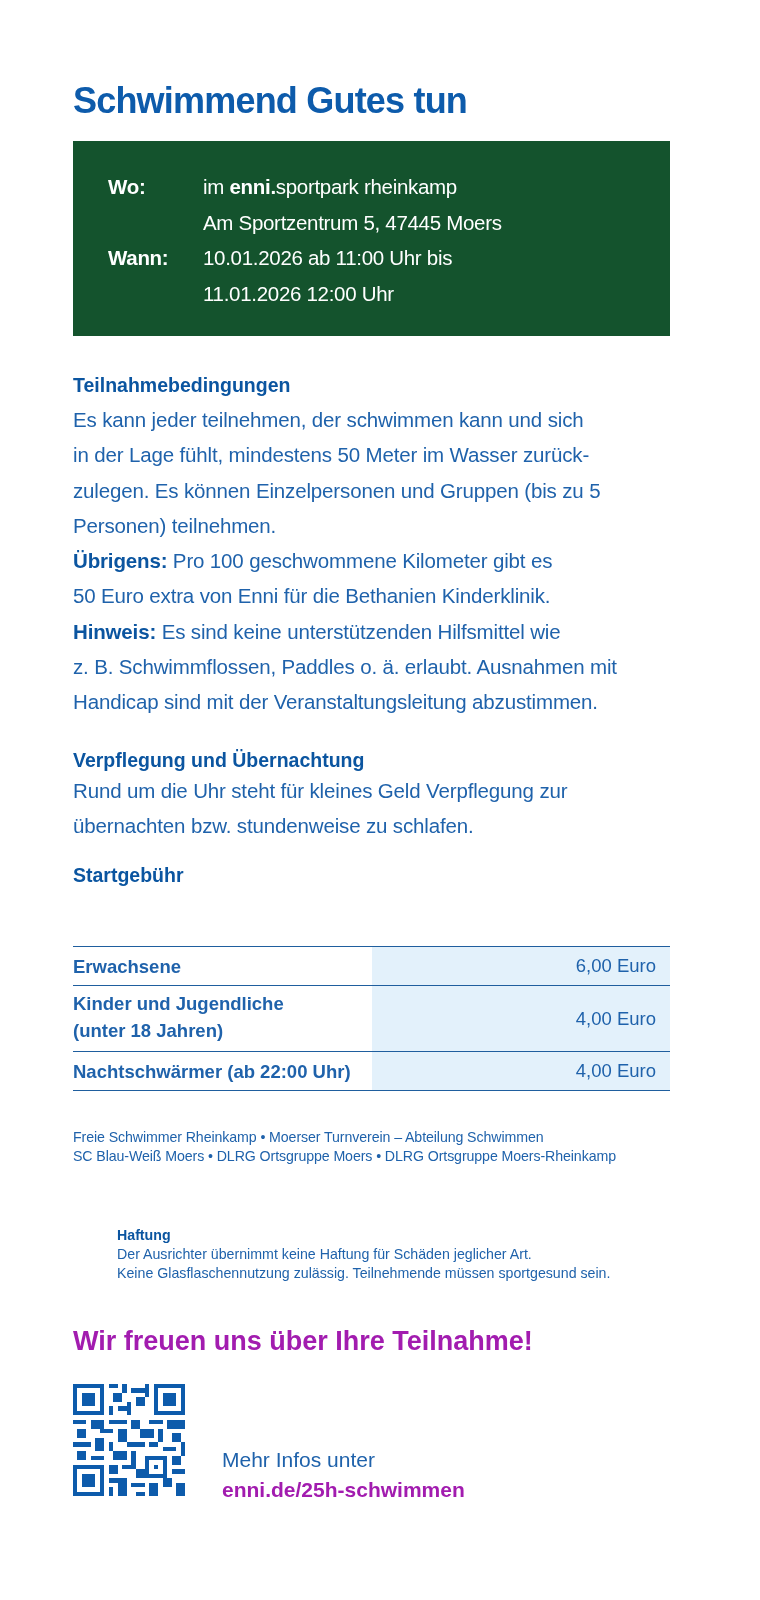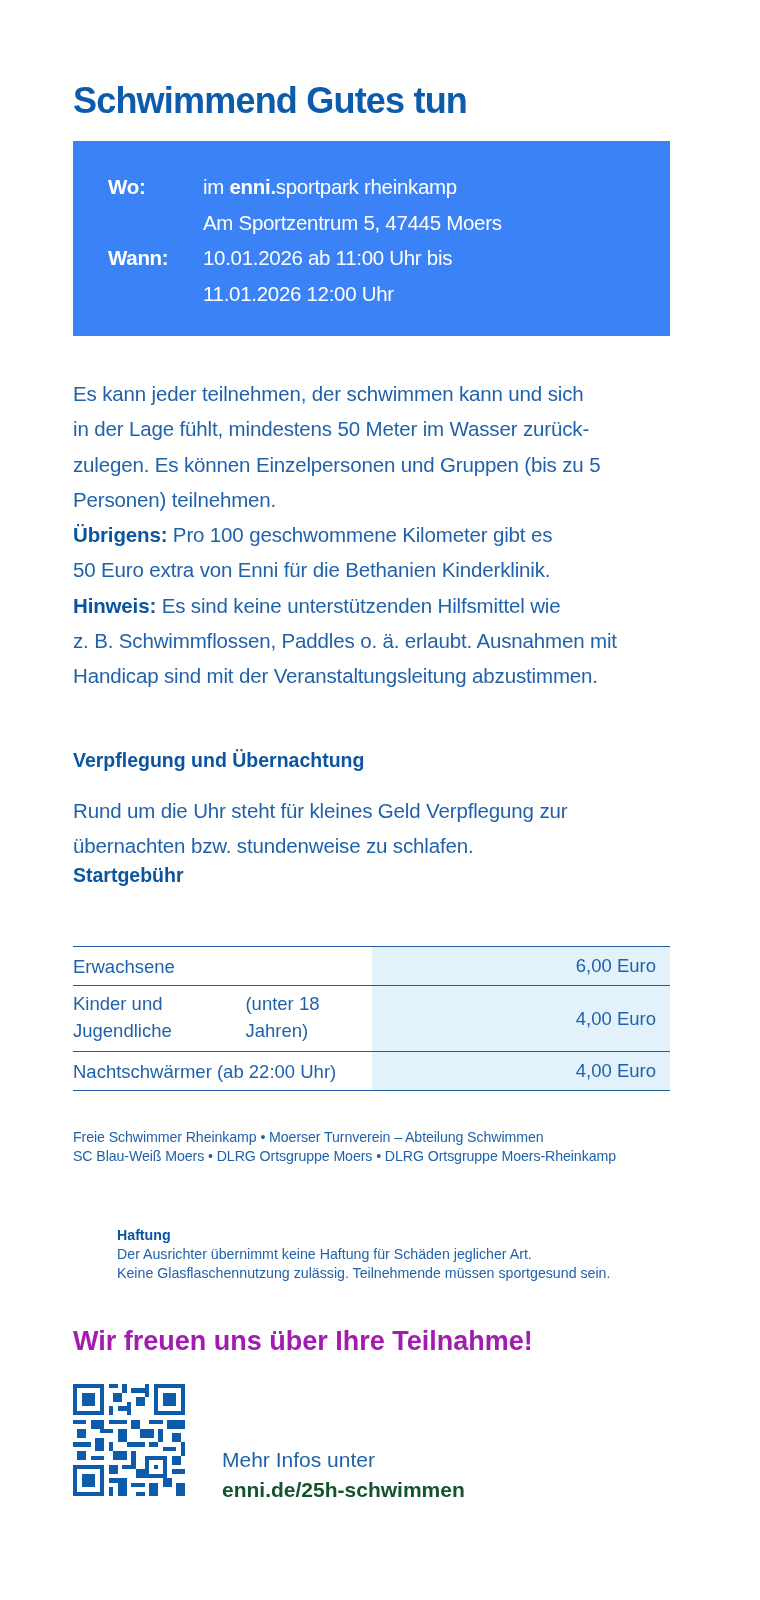--- a/index.html
+++ b/index.html
@@ -10,42 +10,42 @@
     color: #1d5ea6;
     overflow: hidden;
   }
   .title {
     position: absolute; left: 73px; top: 80px;
     font-size: 36px; font-weight: bold; color: #0d5bab;
     letter-spacing: -0.8px;
   }
   .infobox {
     position: absolute; left: 73px; top: 141px; width: 597px; height: 195px;
-    background: #3b82f6; color: #ffffff;
+    background: #14532d; color: #ffffff;
     padding: 28px 0 18px 35px;
     font-size: 20.5px; letter-spacing: -0.3px;
   }
   .info-row { display: flex; line-height: 35.5px; }
   .info-label { width: 95px; font-weight: bold; }
   .info-value .bold { font-weight: bold; }
   .section { position: absolute; left: 73px; width: 600px; }
   .h2 { font-weight: bold; font-size: 19.5px; color: #0b55a0; line-height: 26px; }
   .p { font-size: 20.5px; line-height: 35.3px; color: #1f62ab; letter-spacing: -0.15px; }
   .p .b { font-weight: bold; color: #0b55a0; }
   .fees { position: absolute; left: 73px; top: 946px; width: 597px; border-top: 1.6px solid #1f5e9e; }
   .fee-row { display: flex; border-bottom: 1.6px solid #1f5e9e; font-size: 18.5px; color: #1f62ab; }
-  .fee-label { width: 299px; padding: 6px 0 6px 0; line-height: 27px; display: flex; align-items: center; }
+  .fee-label { width: 299px; padding: 6px 0 6px 0; line-height: 27px; display: flex; align-items: center; font-weight: bold; }
   .fee-price { flex: 1; background: #e3f1fb; text-align: right; padding-right: 14px; display: flex; align-items: center; justify-content: flex-end; }
   .clubs { position: absolute; left: 73px; top: 1128px; font-size: 14.2px; line-height: 19px; color: #1f62ab; letter-spacing: -0.1px; }
   .liab { position: absolute; left: 73px; top: 1226px; font-size: 14.2px; line-height: 19px; color: #1f62ab; margin-left: 44px; }
   .liab .h3 { font-weight: bold; color: #0b55a0; }
   .thanks { position: absolute; left: 73px; top: 1326px; font-size: 27px; font-weight: bold; color: #a21caf; }
   .qr { position: absolute; left: 73px; top: 1384px; width: 112px; height: 112px; }
   .more { position: absolute; left: 222px; top: 1445px; font-size: 21px; line-height: 30px; color: #1f62ab; }
-  .more .url { font-weight: bold; color: #14532d; }
+  .more .url { font-weight: bold; color: #a21caf; }
 </style>
 </head>
 <body>
 
 <h1 class="title">Schwimmend Gutes tun</h1>
 
 <div class="infobox">
   <div class="info-row">
     <span class="info-label">Wo:</span>
     <span class="info-value"><span>im </span><span class="bold">enni.</span><span>sportpark rheinkamp</span></span>
@@ -58,52 +58,53 @@
     <span class="info-label">Wann:</span>
     <span class="info-value">10.01.2026 ab 11:00 Uhr bis</span>
   </div>
   <div class="info-row">
     <span class="info-label"></span>
     <span class="info-value">11.01.2026 12:00 Uhr</span>
   </div>
 </div>
 
 <div class="section" style="top:372px;">
+  <div class="h2">Teilnahmebedingungen</div>
   <div class="p" style="margin-top:4px;">
     <div>Es kann jeder teilnehmen, der schwimmen kann und sich</div>
     <div>in der Lage fühlt, mindestens 50 Meter im Wasser zurück-</div>
     <div>zulegen. Es können Einzelpersonen und Gruppen (bis zu 5</div>
     <div>Personen) teilnehmen.</div>
     <div><span class="b">Übrigens:</span><span> Pro 100 geschwommene Kilometer gibt es</span></div>
     <div>50 Euro extra von Enni für die Bethanien Kinderklinik.</div>
     <div><span class="b">Hinweis:</span><span> Es sind keine unterstützenden Hilfsmittel wie</span></div>
     <div>z. B. Schwimmflossen, Paddles o. ä. erlaubt. Ausnahmen mit</div>
     <div>Handicap sind mit der Veranstaltungsleitung abzustimmen.</div>
   </div>
 </div>
 
 <div class="section" style="top:747px;">
   <div class="h2">Verpflegung und Übernachtung</div>
-  <div class="p" style="margin-top:20px;">
+  <div class="p" style="margin-top:0;">
     <div>Rund um die Uhr steht für kleines Geld Verpflegung zur</div>
     <div>übernachten bzw. stundenweise zu schlafen.</div>
   </div>
 </div>
 
 <div class="section" style="top:862px;">
   <div class="h2">Startgebühr</div>
 </div>
 
 <div class="fees">
   <div class="fee-row">
     <div class="fee-label" style="height:38px;">Erwachsene</div>
     <div class="fee-price">6,00 Euro</div>
   </div>
   <div class="fee-row">
-    <div class="fee-label" style="align-items:flex-start; height:65px; padding:4px 0;">
+    <div class="fee-label" style="flex-direction:column; align-items:flex-start; height:65px; padding:4px 0;">
       <span>Kinder und Jugendliche</span>
       <span>(unter 18 Jahren)</span>
     </div>
     <div class="fee-price">4,00 Euro</div>
   </div>
   <div class="fee-row">
     <div class="fee-label" style="height:38px;">Nachtschwärmer (ab 22:00 Uhr)</div>
     <div class="fee-price">4,00 Euro</div>
   </div>
 </div>

